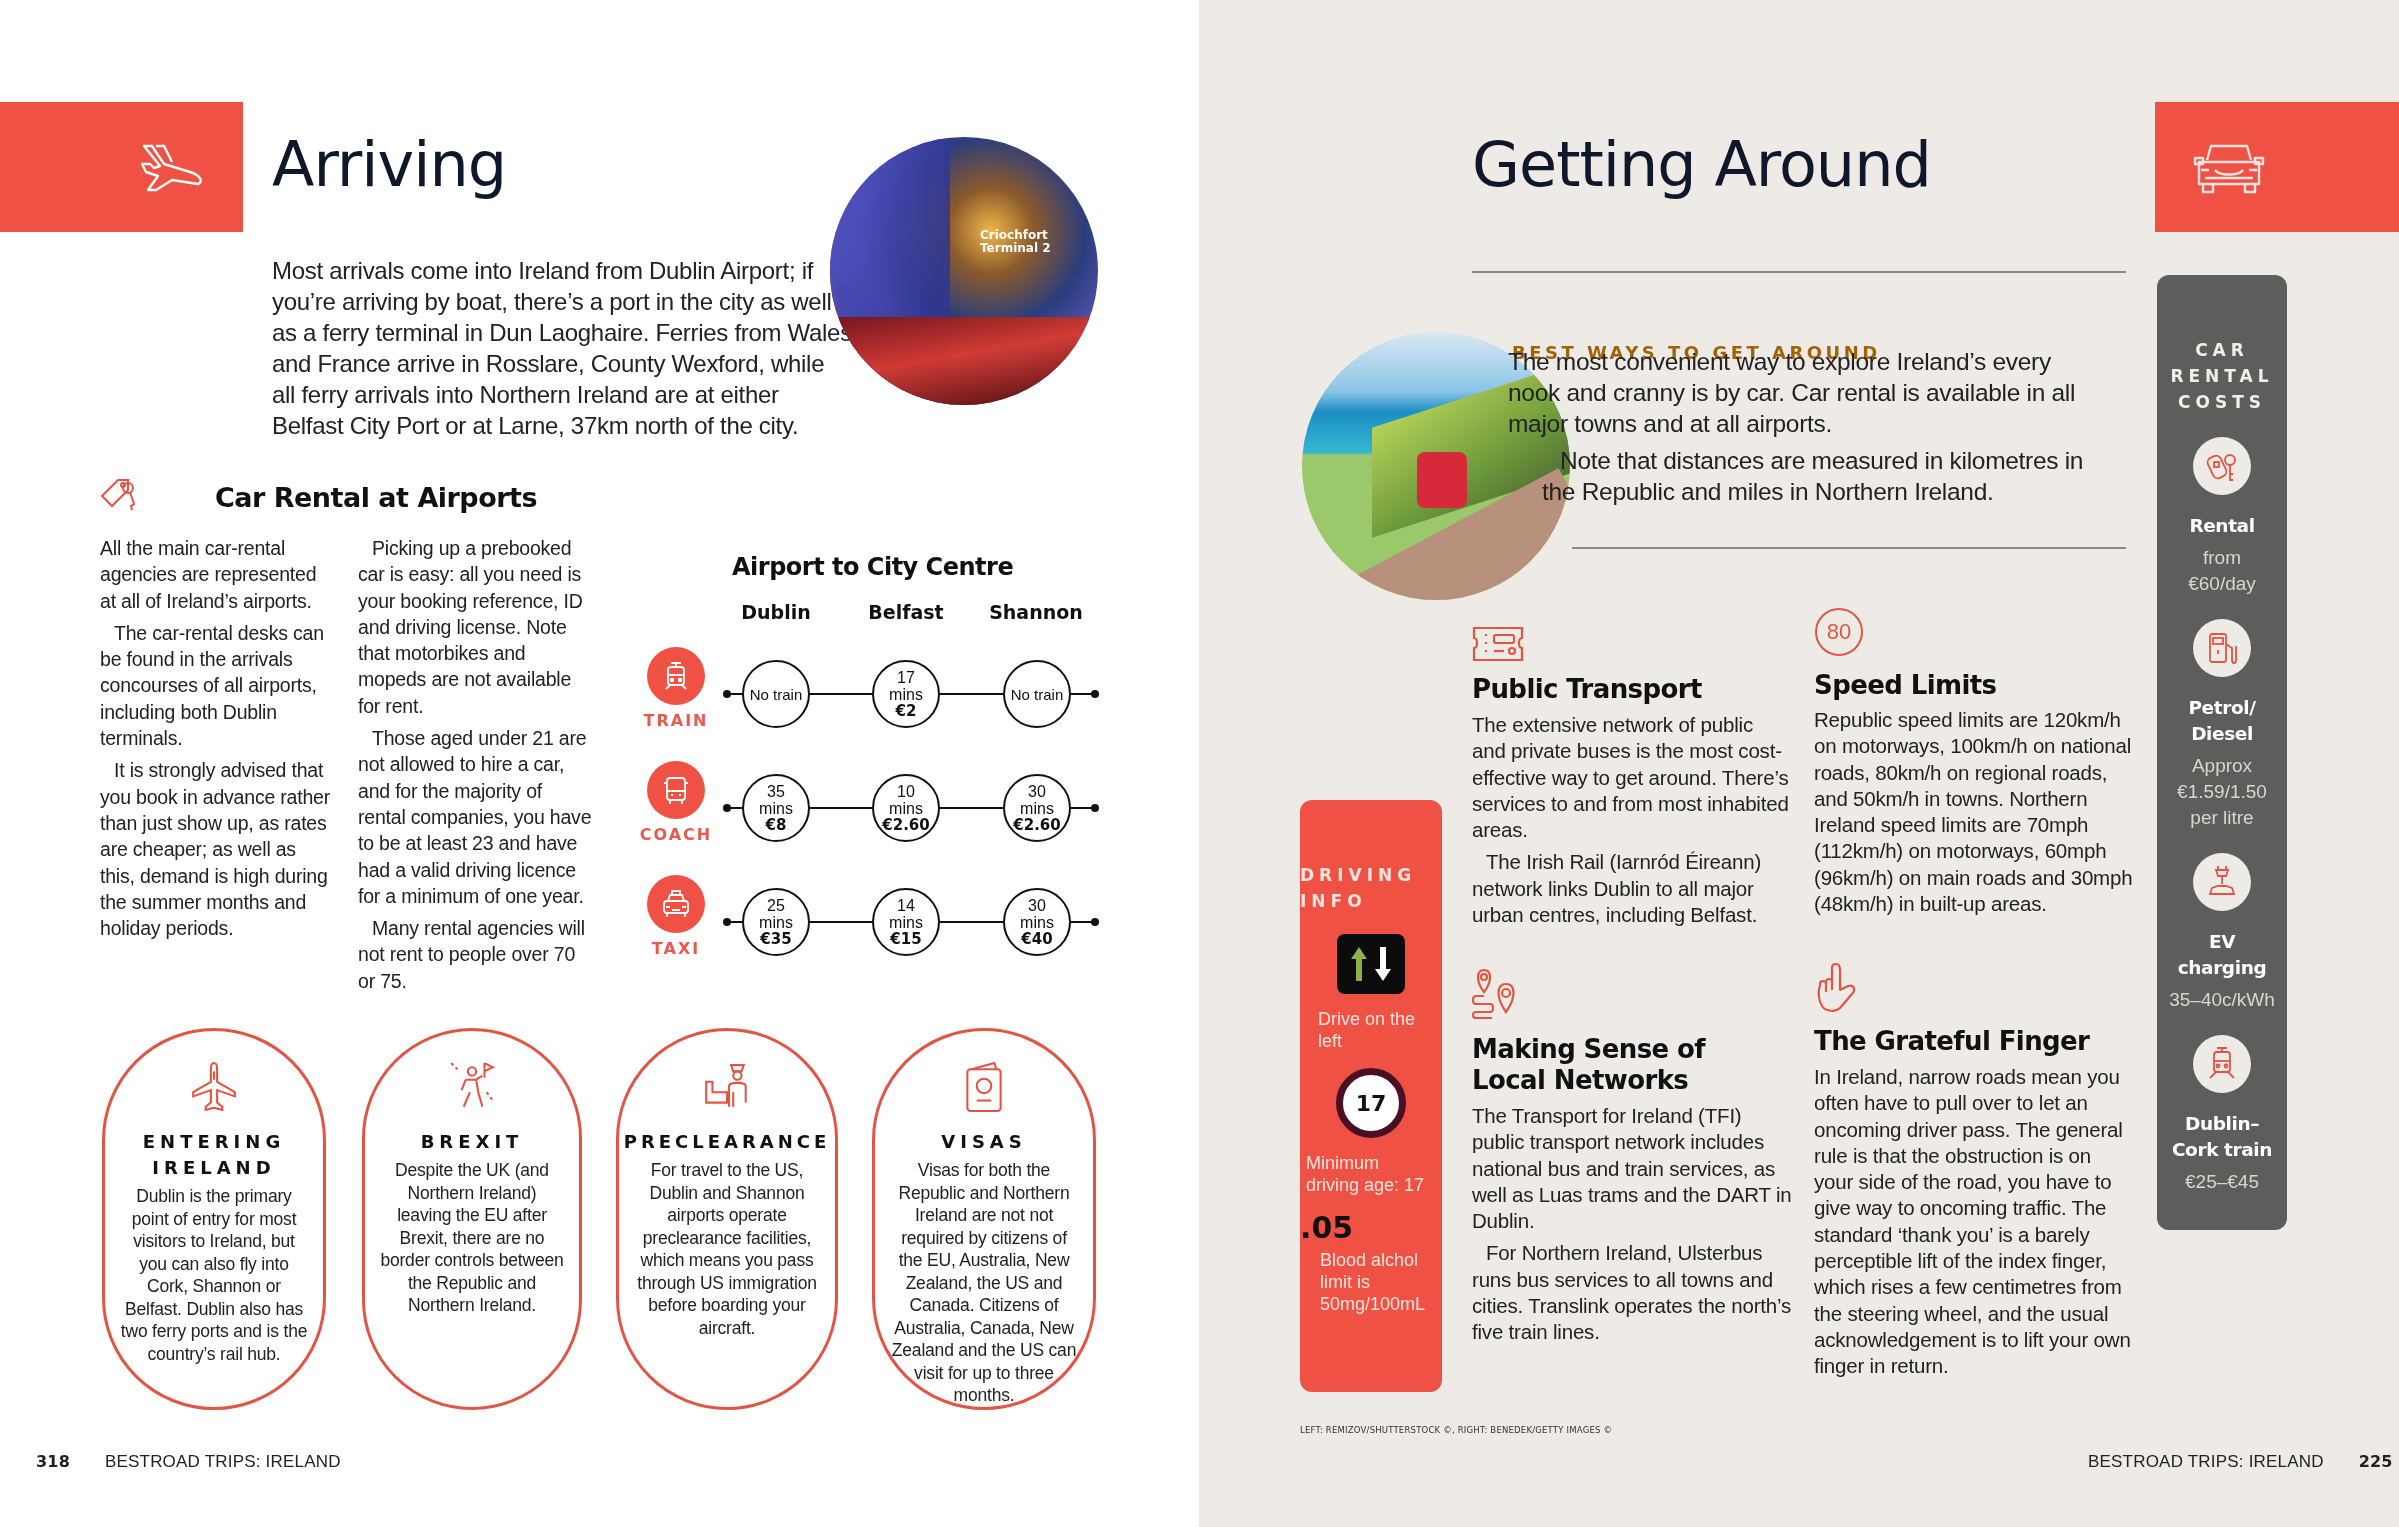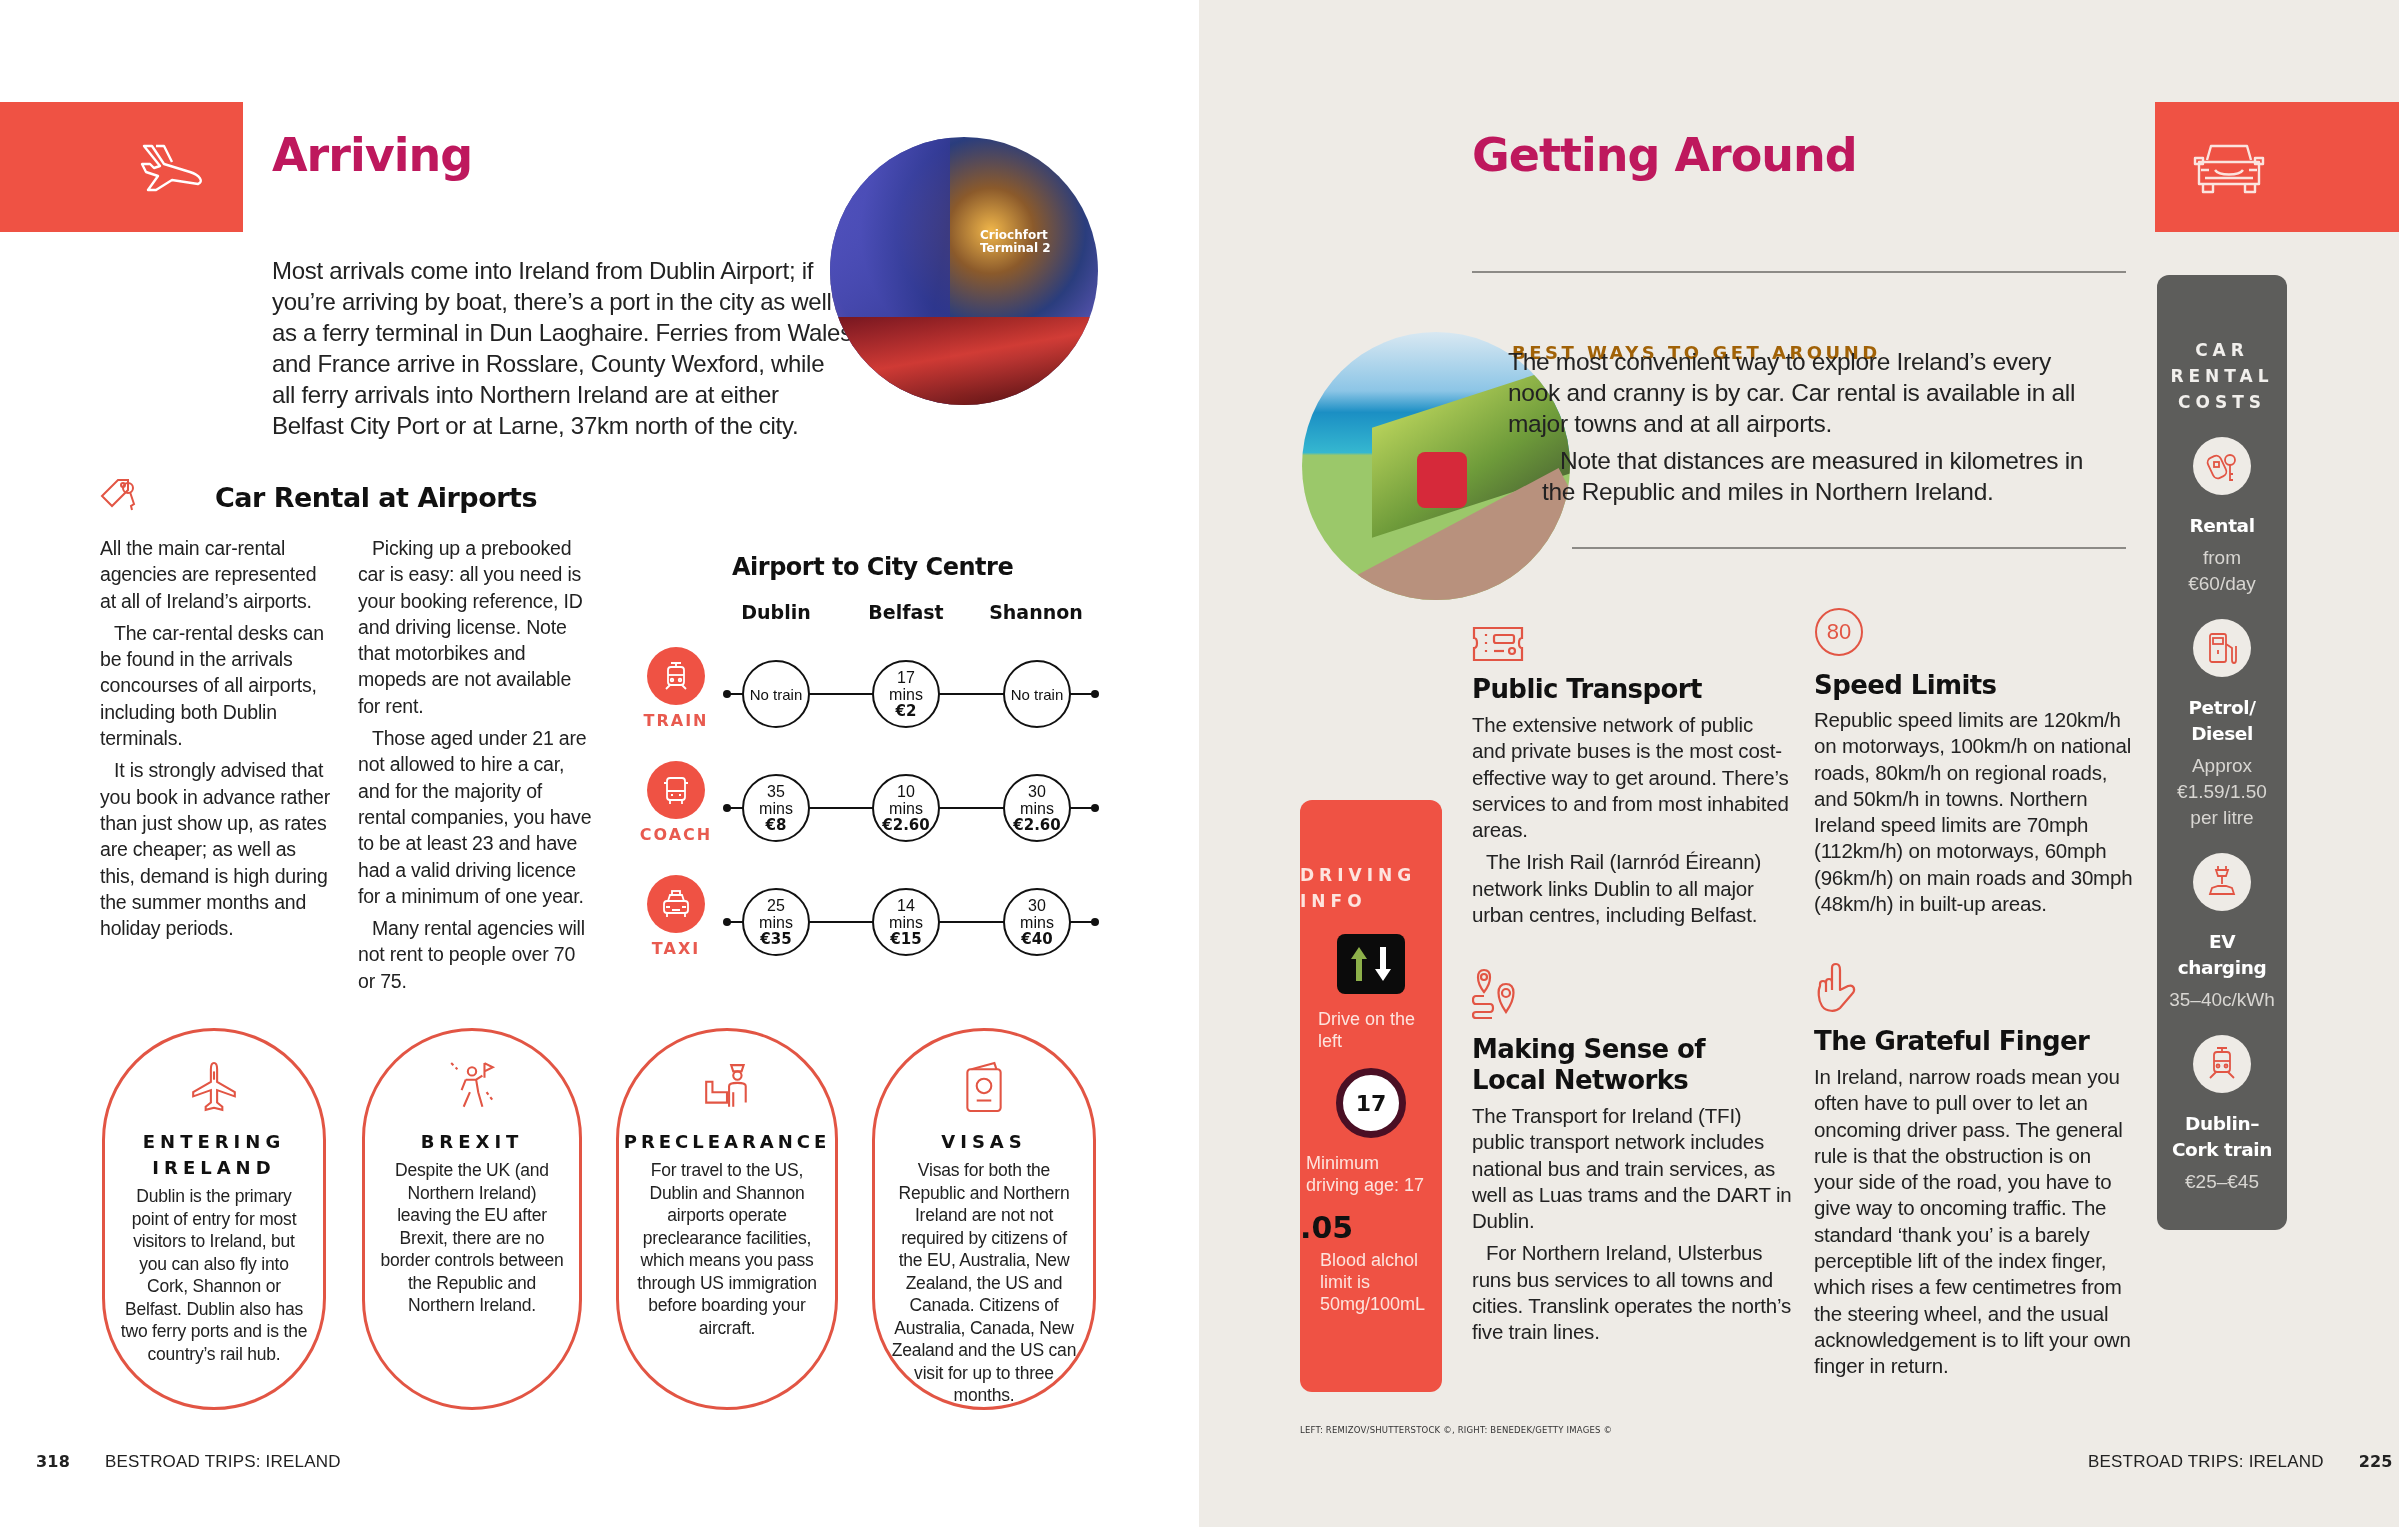--- a/index.html
+++ b/index.html
@@ -2,21 +2,21 @@
 <html><head>
 <meta charset="utf-8">
 <style>
   html,body{margin:0;padding:0;}
   body{width:2399px;height:1527px;position:relative;overflow:hidden;background:#ffffff;
        font-family:"Liberation Sans Narrow","Liberation Sans",sans-serif;color:#1c1c1c;}
   .abs{position:absolute;}
   .page-left{left:0;top:0;width:1199px;height:1527px;background:#ffffff;}
   .page-right{left:1199px;top:0;width:1200px;height:1527px;background:#eeebe6;}
   .red-banner{background:#ef5244;}
-  .h1{font-family:"DejaVu Sans",sans-serif;font-weight:bold;font-size:46px;letter-spacing:-1px;color:#be185d;}
+  .h1{font-family:"DejaVu Sans",sans-serif;font-weight:normal;font-size:62px;letter-spacing:-1px;color:#0f172a;}
   .intro{font-size:24px;line-height:31px;color:#222;letter-spacing:-0.3px;}
   .body{font-size:19.5px;line-height:26.3px;color:#222;letter-spacing:-0.2px;}
   .body p{margin:0 0 6px 0;}
   .body p.ind{text-indent:14px;}
   .h2{font-family:"DejaVu Sans",sans-serif;font-weight:bold;font-size:27px;color:#111;letter-spacing:-0.5px;}
   .h3{font-family:"DejaVu Sans",sans-serif;font-weight:bold;font-size:26px;line-height:31px;color:#111;letter-spacing:-0.6px;}
   .photo{border-radius:50%;overflow:hidden;}
   .col-head{font-family:"DejaVu Sans",sans-serif;font-weight:bold;font-size:19px;color:#111;text-align:center;width:140px;}
   .node{width:68px;height:68px;border:2.5px solid #111;border-radius:50%;background:#fff;
         display:flex;flex-direction:column;align-items:center;justify-content:center;

